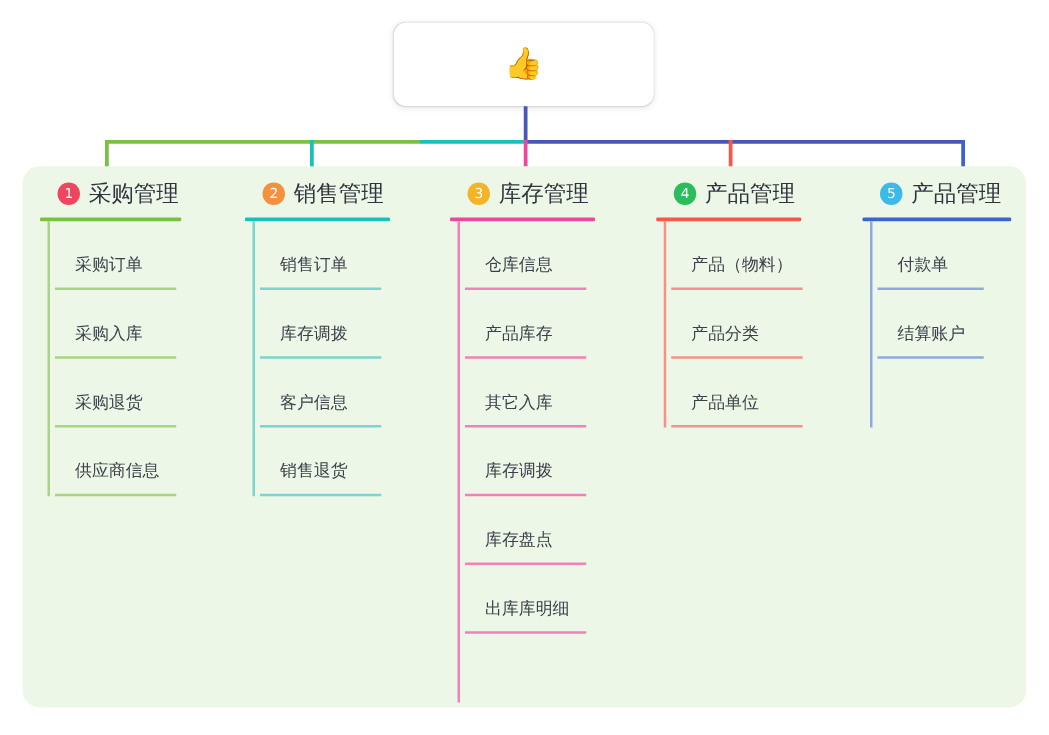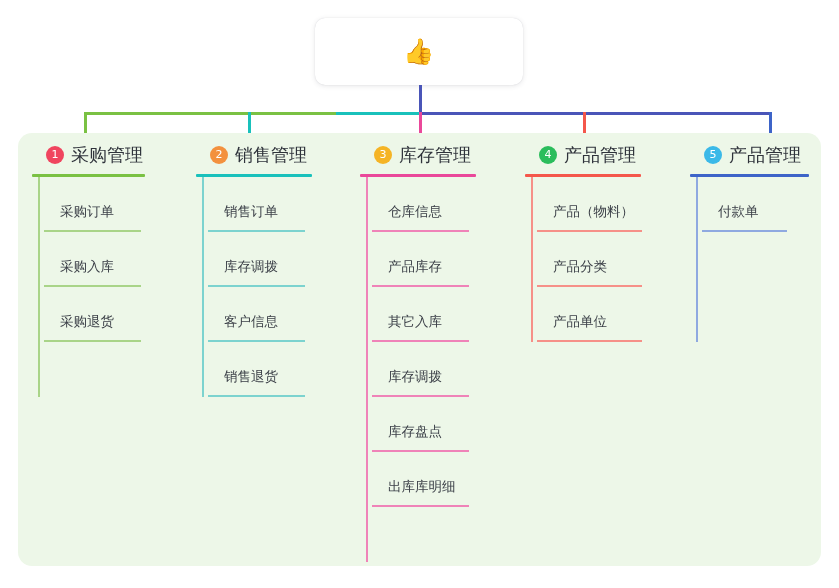--- a/index.html
+++ b/index.html
@@ -171,20 +171,24 @@
             <div class="leaf-rule" style="width: 97px; background: rgb(169, 212, 136);"></div>
           </div>
           <div class="leaf">
             <span class="leaf-label">采购入库</span>
             <div class="leaf-rule" style="width: 97px; background: rgb(169, 212, 136);"></div>
           </div>
           <div class="leaf">
             <span class="leaf-label">采购退货</span>
             <div class="leaf-rule" style="width: 97px; background: rgb(169, 212, 136);"></div>
           </div>
+          <div class="leaf">
+            <span class="leaf-label">供应商信息</span>
+            <div class="leaf-rule" style="width: 97px; background: rgb(169, 212, 136);"></div>
+          </div>
         </div>
       </div>
       <div class="col" style="left: 196px;">
         <div class="col-head">
           <span class="badge" style="background: rgb(243, 145, 62);">2</span>
           <span class="col-title">销售管理</span>
         </div>
         <div class="col-rule" style="width: 116px; background: rgb(25, 193, 187);"></div>
         <div class="col-body">
           <div class="spine" style="background: rgb(124, 211, 207); height: 220px;"></div>
@@ -267,17 +271,21 @@
           <span class="badge" style="background: rgb(59, 185, 232);">5</span>
           <span class="col-title">产品管理</span>
         </div>
         <div class="col-rule" style="width: 119px; background: rgb(61, 100, 200);"></div>
         <div class="col-body">
           <div class="spine" style="background: rgb(143, 169, 224); height: 165px;"></div>
           <div class="leaf">
             <span class="leaf-label">付款单</span>
             <div class="leaf-rule" style="width: 85px; background: rgb(143, 169, 224);"></div>
           </div>
+          <div class="leaf">
+            <span class="leaf-label">结算账户</span>
+            <div class="leaf-rule" style="width: 85px; background: rgb(143, 169, 224);"></div>
+          </div>
         </div>
       </div>
     </div>
 
 </div>
 
 </body></html>

